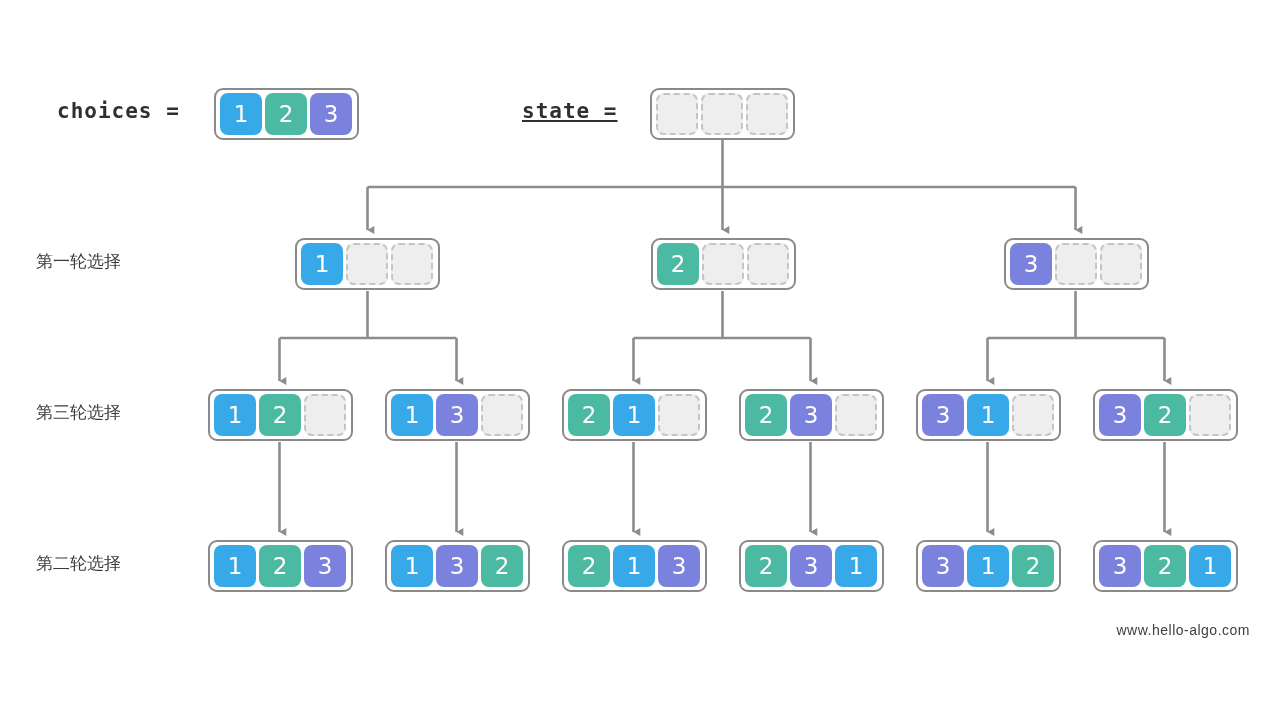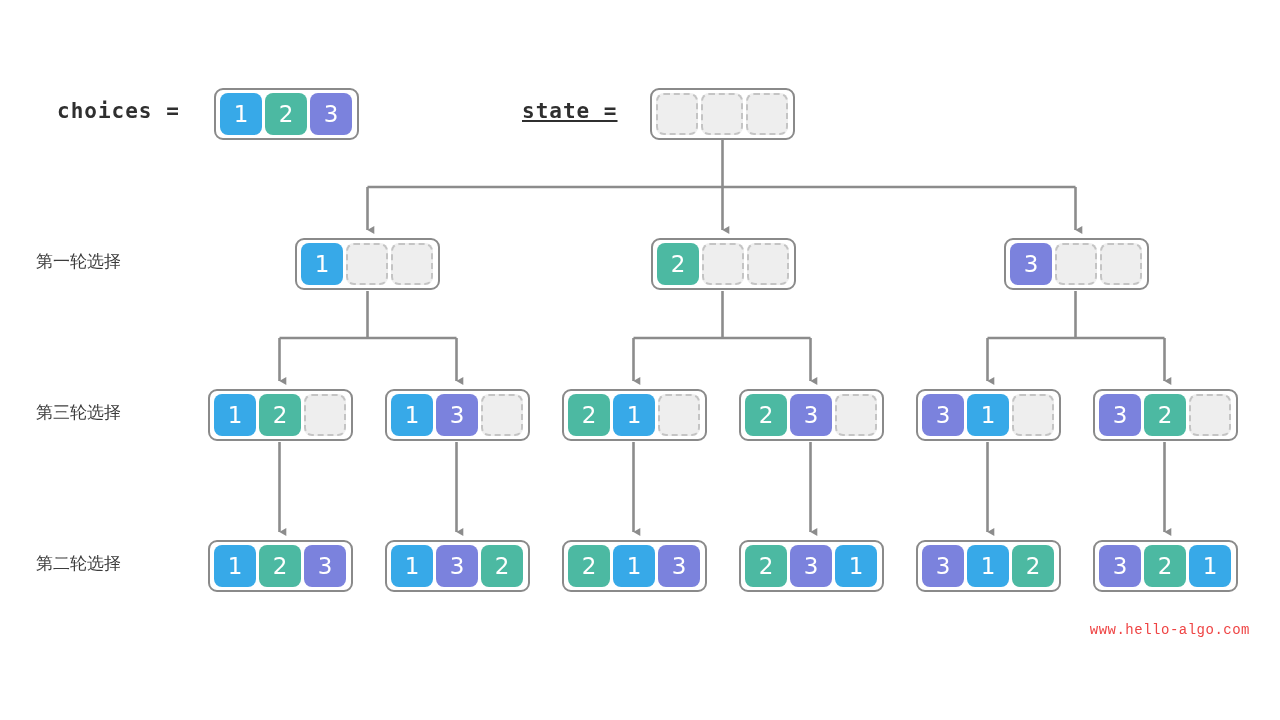--- a/index.html
+++ b/index.html
@@ -19,22 +19,22 @@
     font-weight:700;font-size:21px;color:#2f2f2f;
     letter-spacing:1px;white-space:nowrap;
   }
   .row-label{
     position:absolute;
     font-family:"DejaVu Sans","Liberation Sans",sans-serif;
     font-size:17px;color:#3c3c3c;white-space:nowrap;text-align:right;
   }
   .watermark{
     position:absolute;right:30px;bottom:18px;
-    font-family:Liberation Mono, monospace;
-    font-size:14px;color:#ef4444;letter-spacing:.5px;white-space:nowrap;
+    font-family:Liberation Sans, sans-serif;
+    font-size:14px;color:#404040;letter-spacing:.5px;white-space:nowrap;
   }
 
   
   .array{
     position:absolute;
     display:flex;align-items:center;
     border:2.5px solid #8a8a8a;border-radius:9px;
     background:#ffffff;padding:4px;gap:3px;
     box-sizing:border-box;
   }

